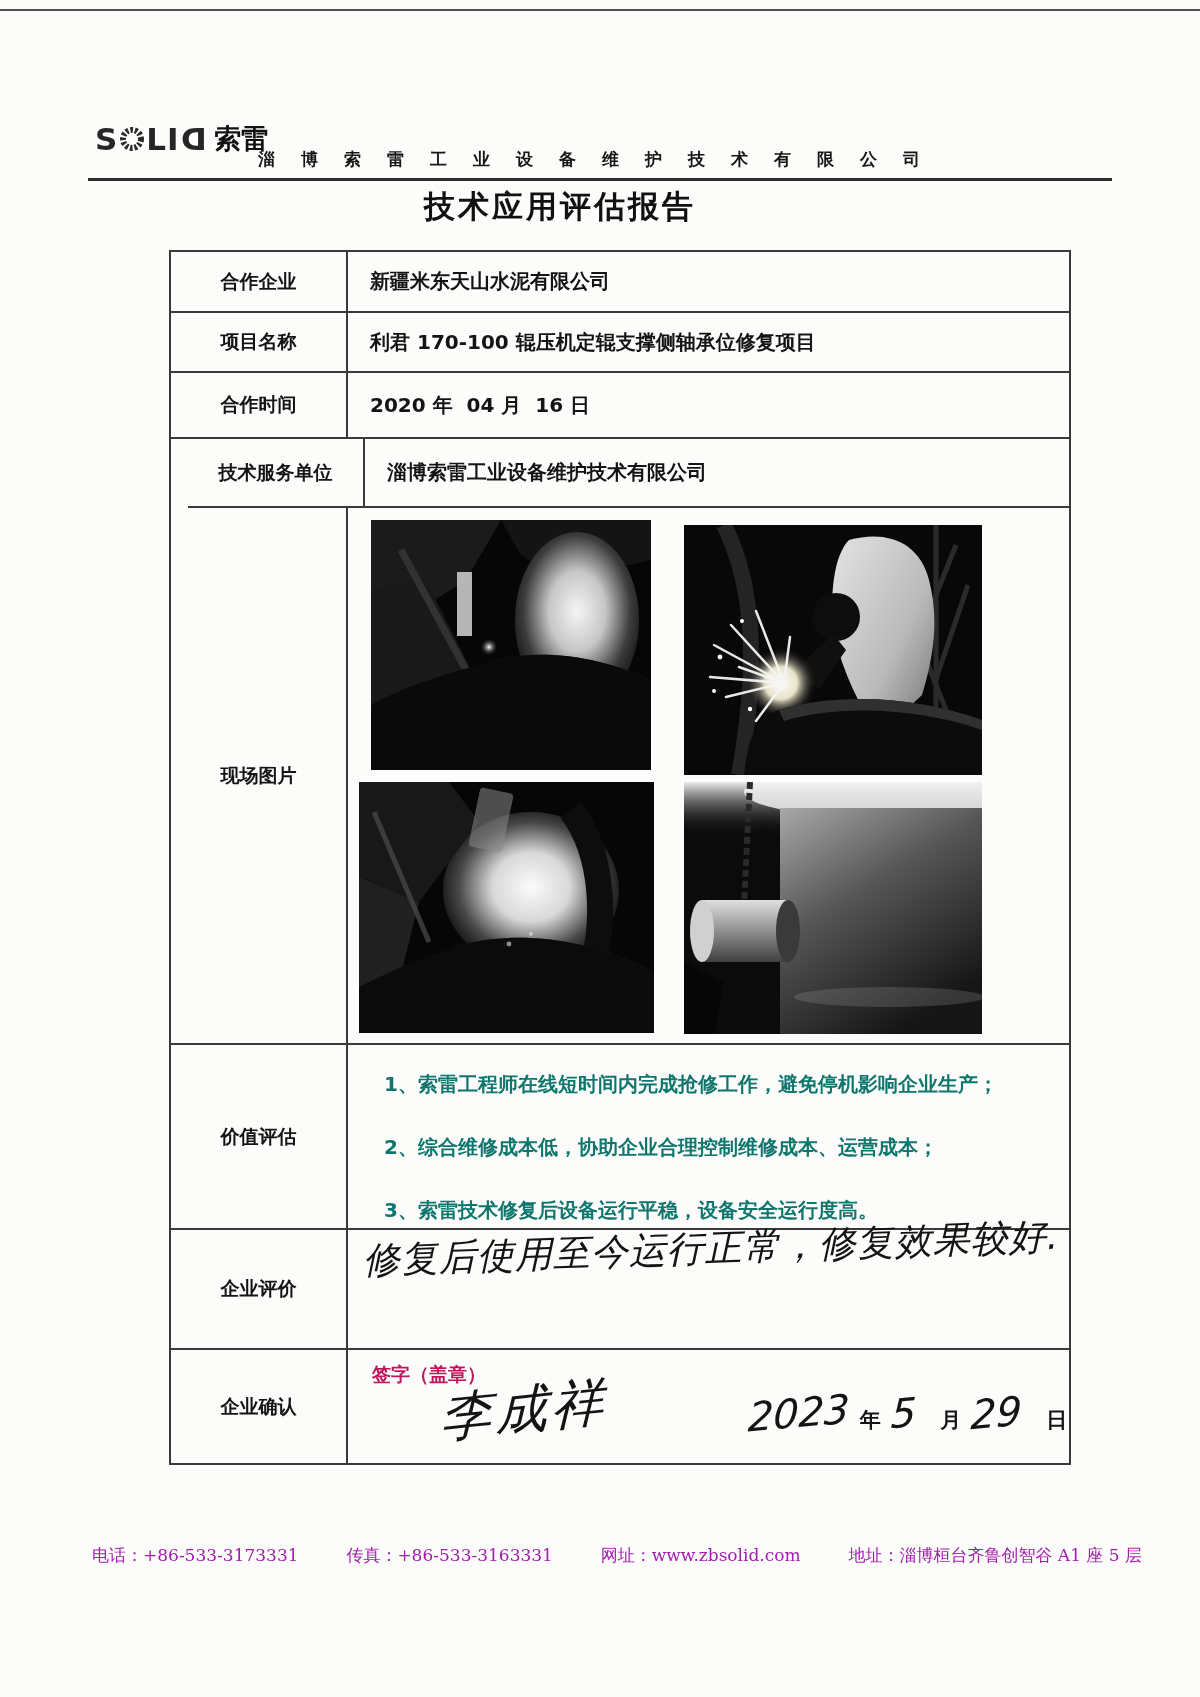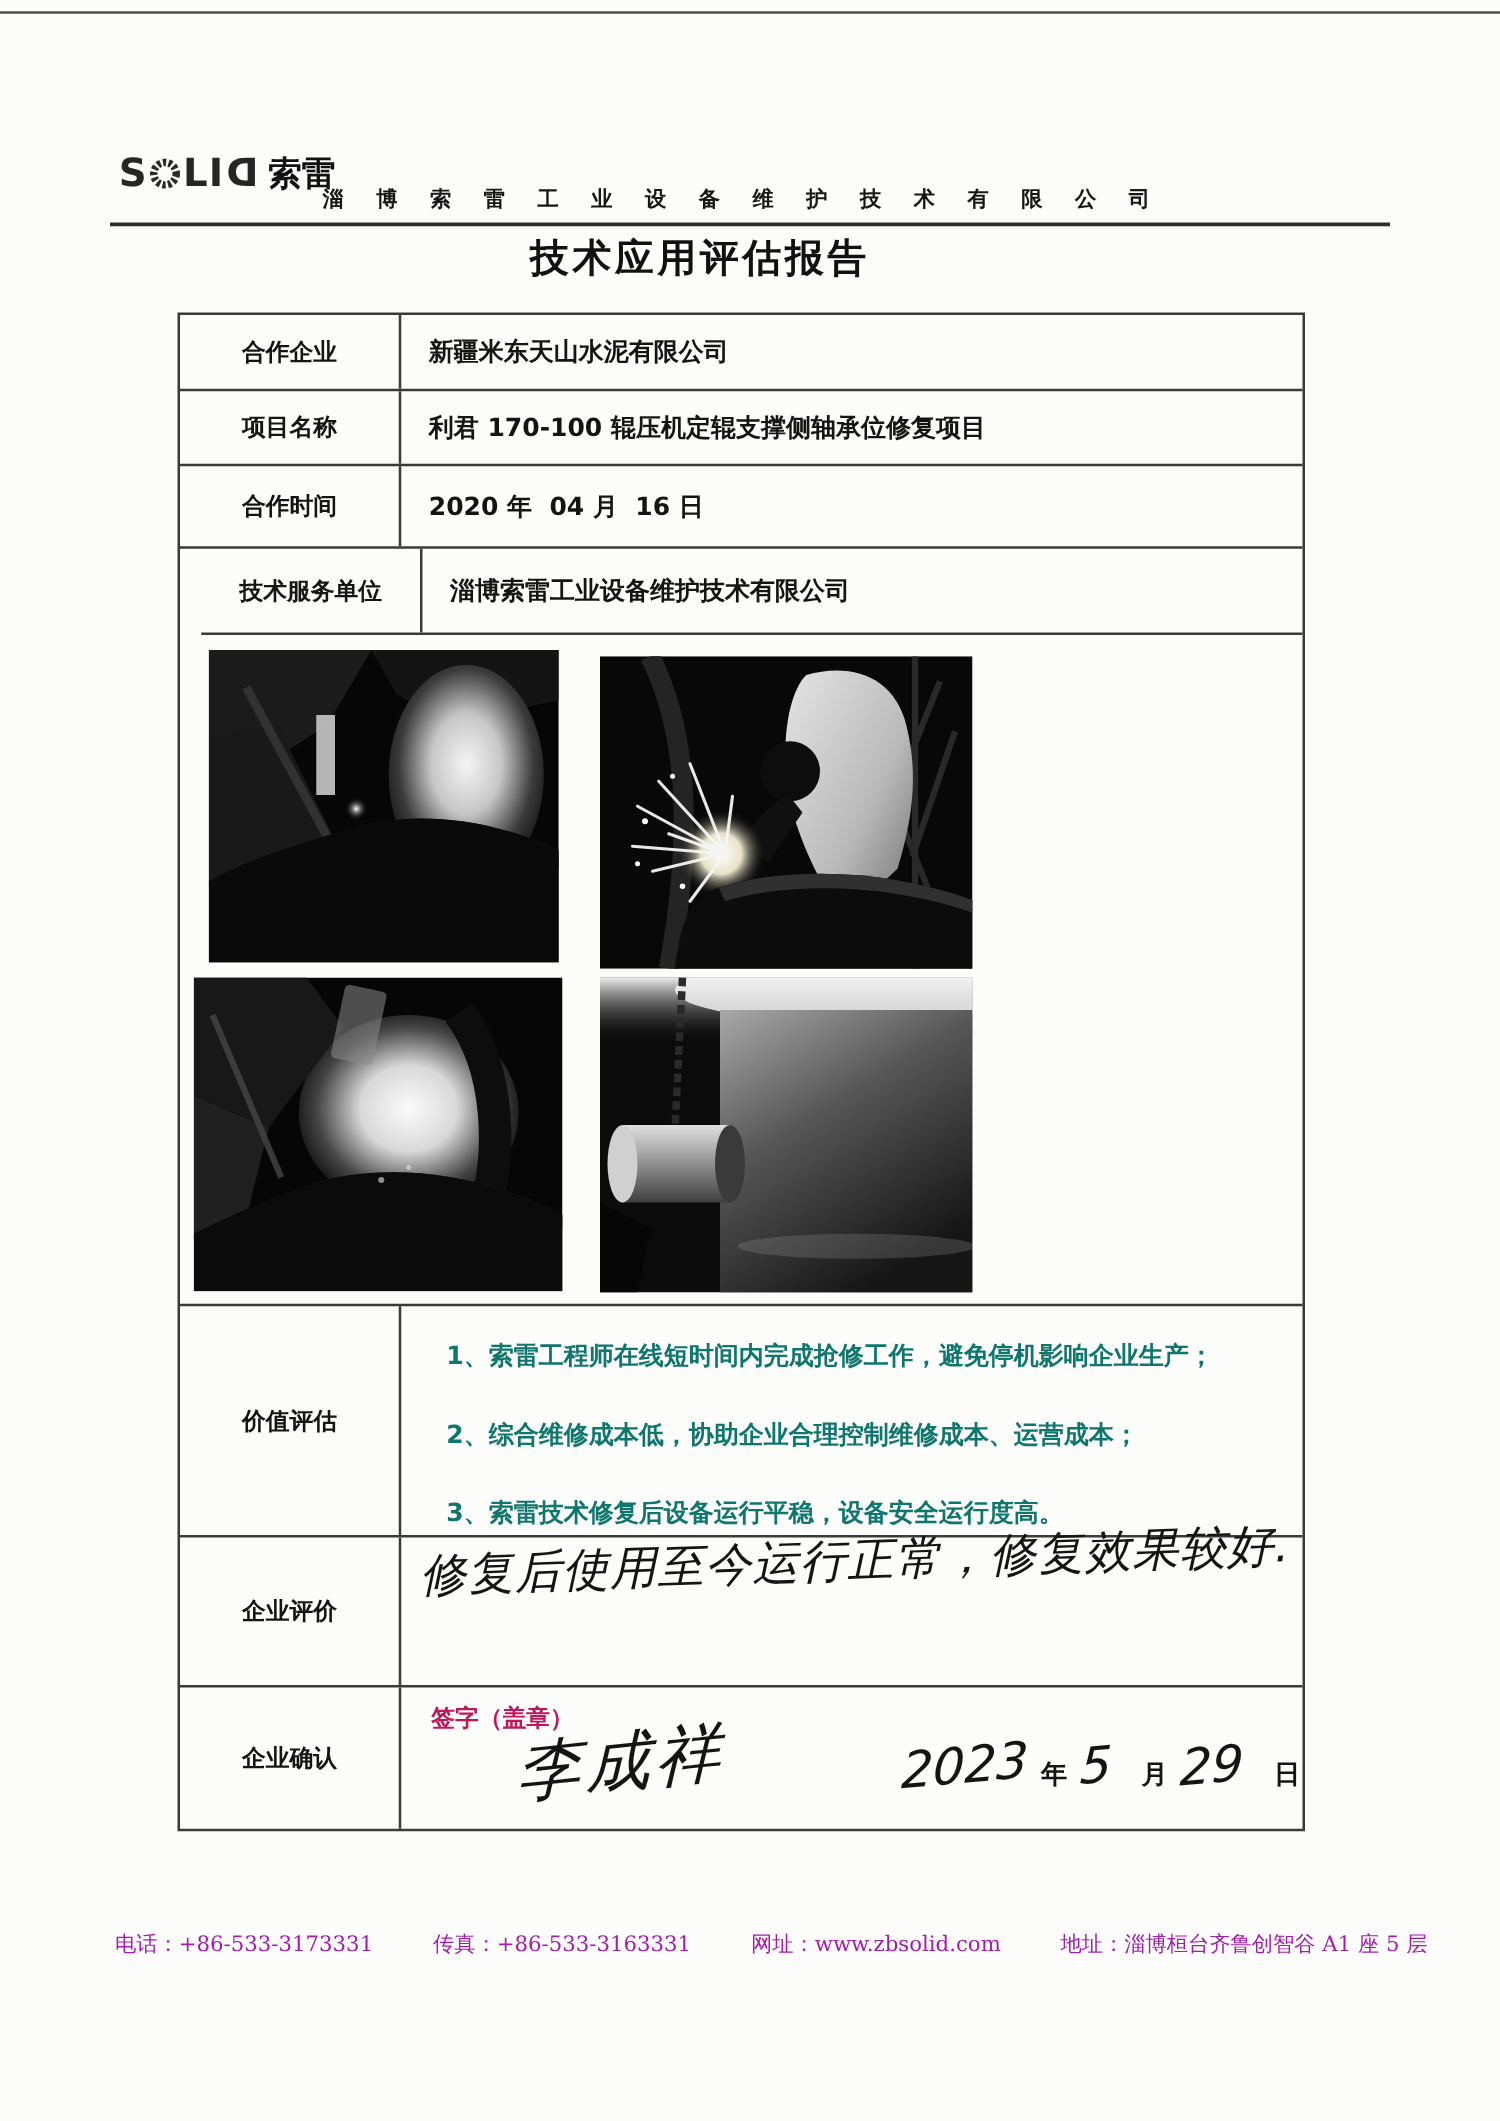--- a/index.html
+++ b/index.html
@@ -22,21 +22,21 @@
     font-size:17px; font-weight:700; letter-spacing:26px; color:#161616;
   }
   .header-rule{position:absolute; left:88px; top:178px; width:1024px; height:3px; background:#2d2d2d;}
   .report-title{
     position:absolute; left:0; top:186px; width:1120px; text-align:center;
     font-size:31px; font-weight:700; letter-spacing:3px; color:#111;
   }
 
   
   .doc-table{
-    position:absolute; left:142px; top:250px; width:902px;
+    position:absolute; left:169px; top:250px; width:902px;
     border:2px solid #3a3a3a; box-sizing:border-box; background:#fcfcfa;
   }
   .t-row{display:flex; border-bottom:2px solid #3a3a3a; box-sizing:border-box;}
   .t-row:last-child{border-bottom:none;}
   .cell-label{
     width:177px; flex:0 0 177px; border-right:2px solid #3a3a3a; box-sizing:border-box;
     display:flex; align-items:center; justify-content:center;
     font-size:19px; font-weight:700; color:#141414; text-align:center;
   }
   .cell-value{
@@ -128,20 +128,21 @@
       <div class="cell-label">合作时间</div>
       <div class="cell-value">2020 年  04 月  16 日</div>
     </div>
 
     <div class="t-row h-r4">
       <div class="cell-label">技术服务单位</div>
       <div class="cell-value">淄博索雷工业设备维护技术有限公司</div>
     </div>
 
     <div class="t-row h-r5">
+      <div class="cell-label">现场图片</div>
       <div class="photos-cell">
 
         <svg class="photo photo-1" viewBox="0 0 280 250" preserveAspectRatio="none">
           <defs>
             <radialGradient id="p1glow" cx="50%" cy="45%" r="60%">
               <stop offset="0%" stop-color="#f5f5f5"></stop>
                 <stop offset="38%" stop-color="#c6c6c6"></stop>
               <stop offset="72%" stop-color="#3c3c3c"></stop>
                 <stop offset="100%" stop-color="#0a0a0a"></stop>
             </radialGradient>

